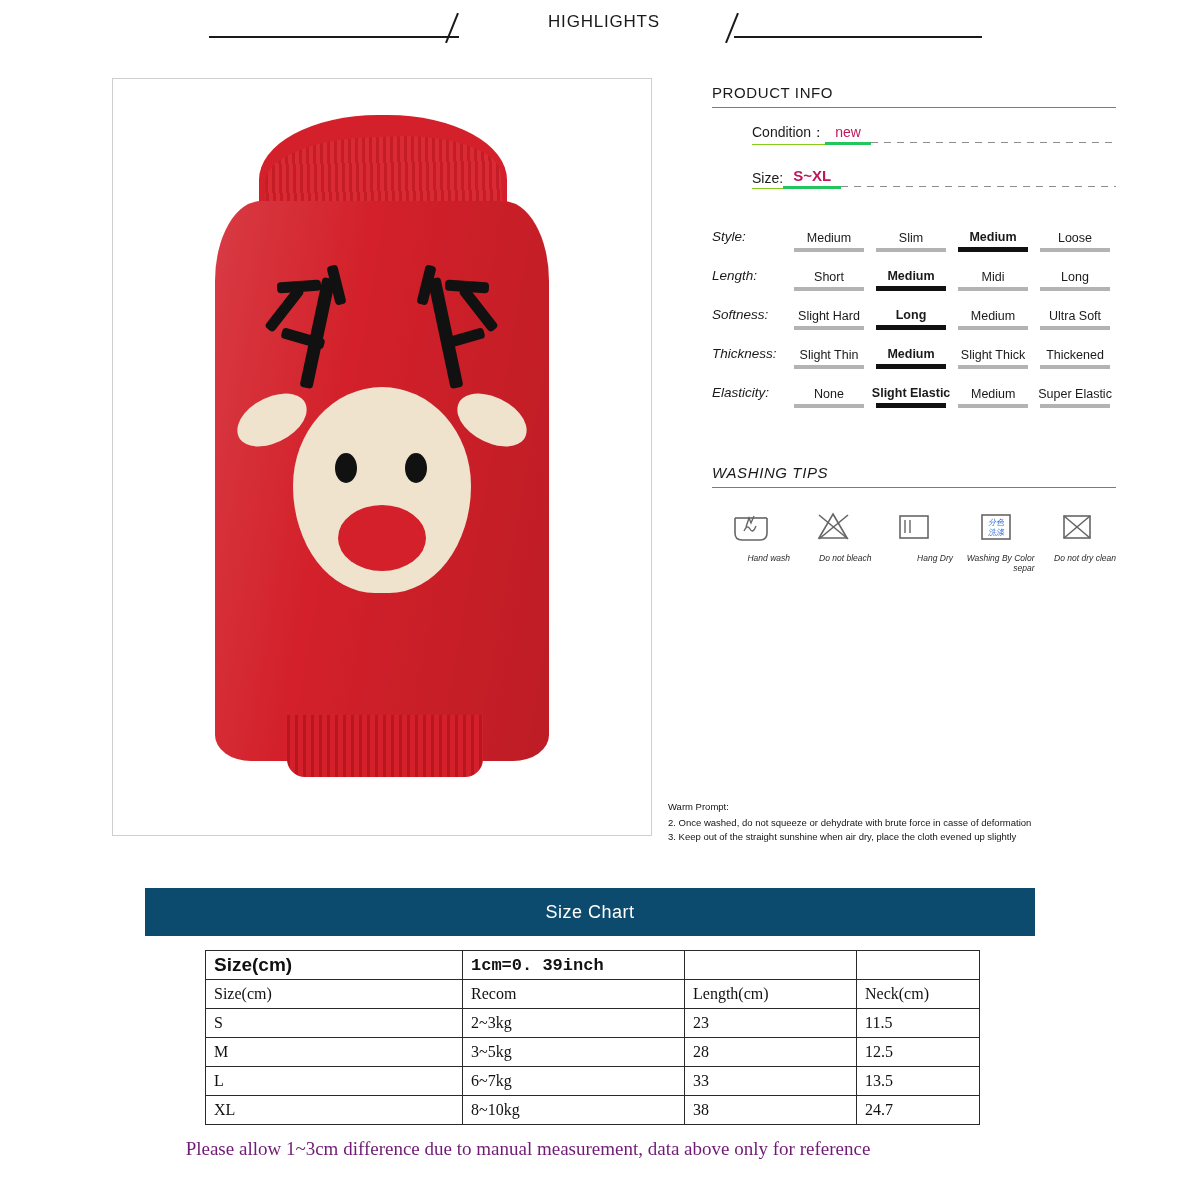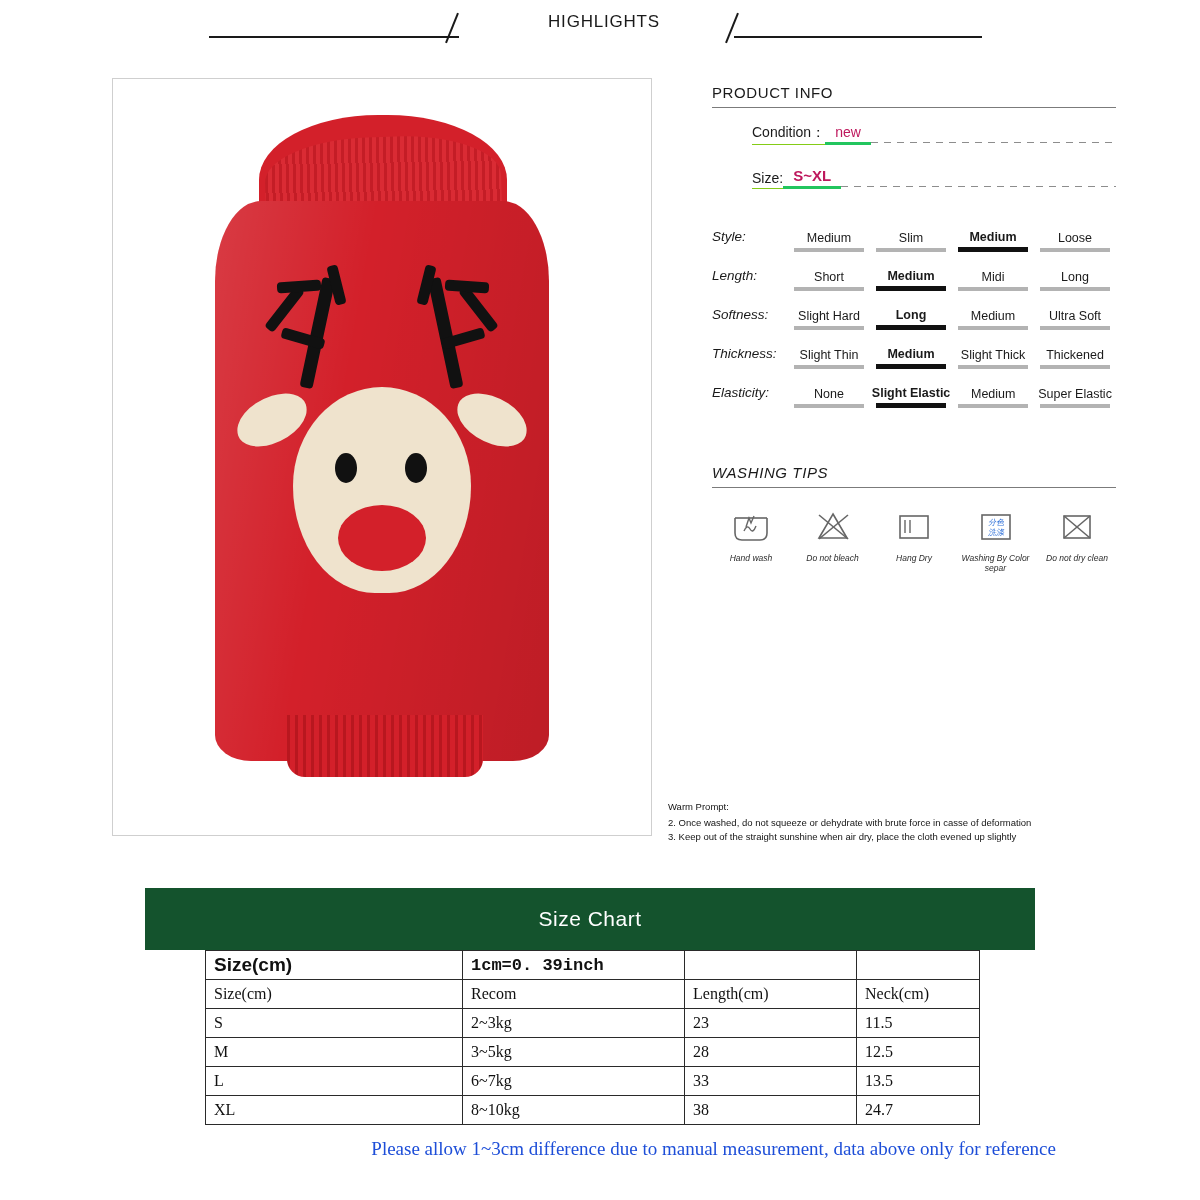--- a/index.html
+++ b/index.html
@@ -241,21 +241,21 @@
 
   
   .wash-block { margin-top: 56px; font-style: italic; }
   .wash-icons {
     display: flex;
     justify-content: space-between;
     margin-top: 14px;
   }
   .wash-item {
     width: 78px;
-    text-align: center;
+    text-align: right;
   }
   .wash-glyph {
     height: 46px;
     display: flex;
     align-items: center;
     justify-content: center;
   }
   .wash-cap {
     font-size: 8.5px;
     color: #2b2b2b;
@@ -271,24 +271,24 @@
     font-size: 9.5px;
     line-height: 1.55;
     color: #141414;
   }
   .warm-title { margin-bottom: 1px; }
 
   
   .size-bar {
     position: absolute;
     left: 145px; top: 888px;
-    width: 890px; height: 62px;
-    background: #14532d;
+    width: 890px; height: 48px;
+    background: #0c4a6e;
     color: #ffffff;
-    font-size: 21px;
+    font-size: 18px;
     display: flex;
     align-items: center;
     justify-content: center;
     letter-spacing: 0.5px;
   }
   table.size-table {
     position: absolute;
     left: 205px; top: 950px;
     width: 775px;
     border-collapse: collapse;
@@ -311,23 +311,23 @@
     font-weight: bold;
     font-size: 17px;
   }
   .col-a { width: 240px; }
   .col-b { width: 205px; }
   .col-c { width: 155px; }
   .footnote {
     position: absolute;
     left: 0; top: 1138px;
     width: 1056px;
-    text-align: right;
+    text-align: center;
     font-size: 19px;
-    color: #1d4ed8;
+    color: #701a75;
     font-family: "Liberation Serif", serif;
   }
 </style>
 </head>
 <body>
 
 <div class="header">
   <div class="header-line-left"></div>
   <div class="header-slash-left"></div>
   <div class="header-title">HIGHLIGHTS</div>

